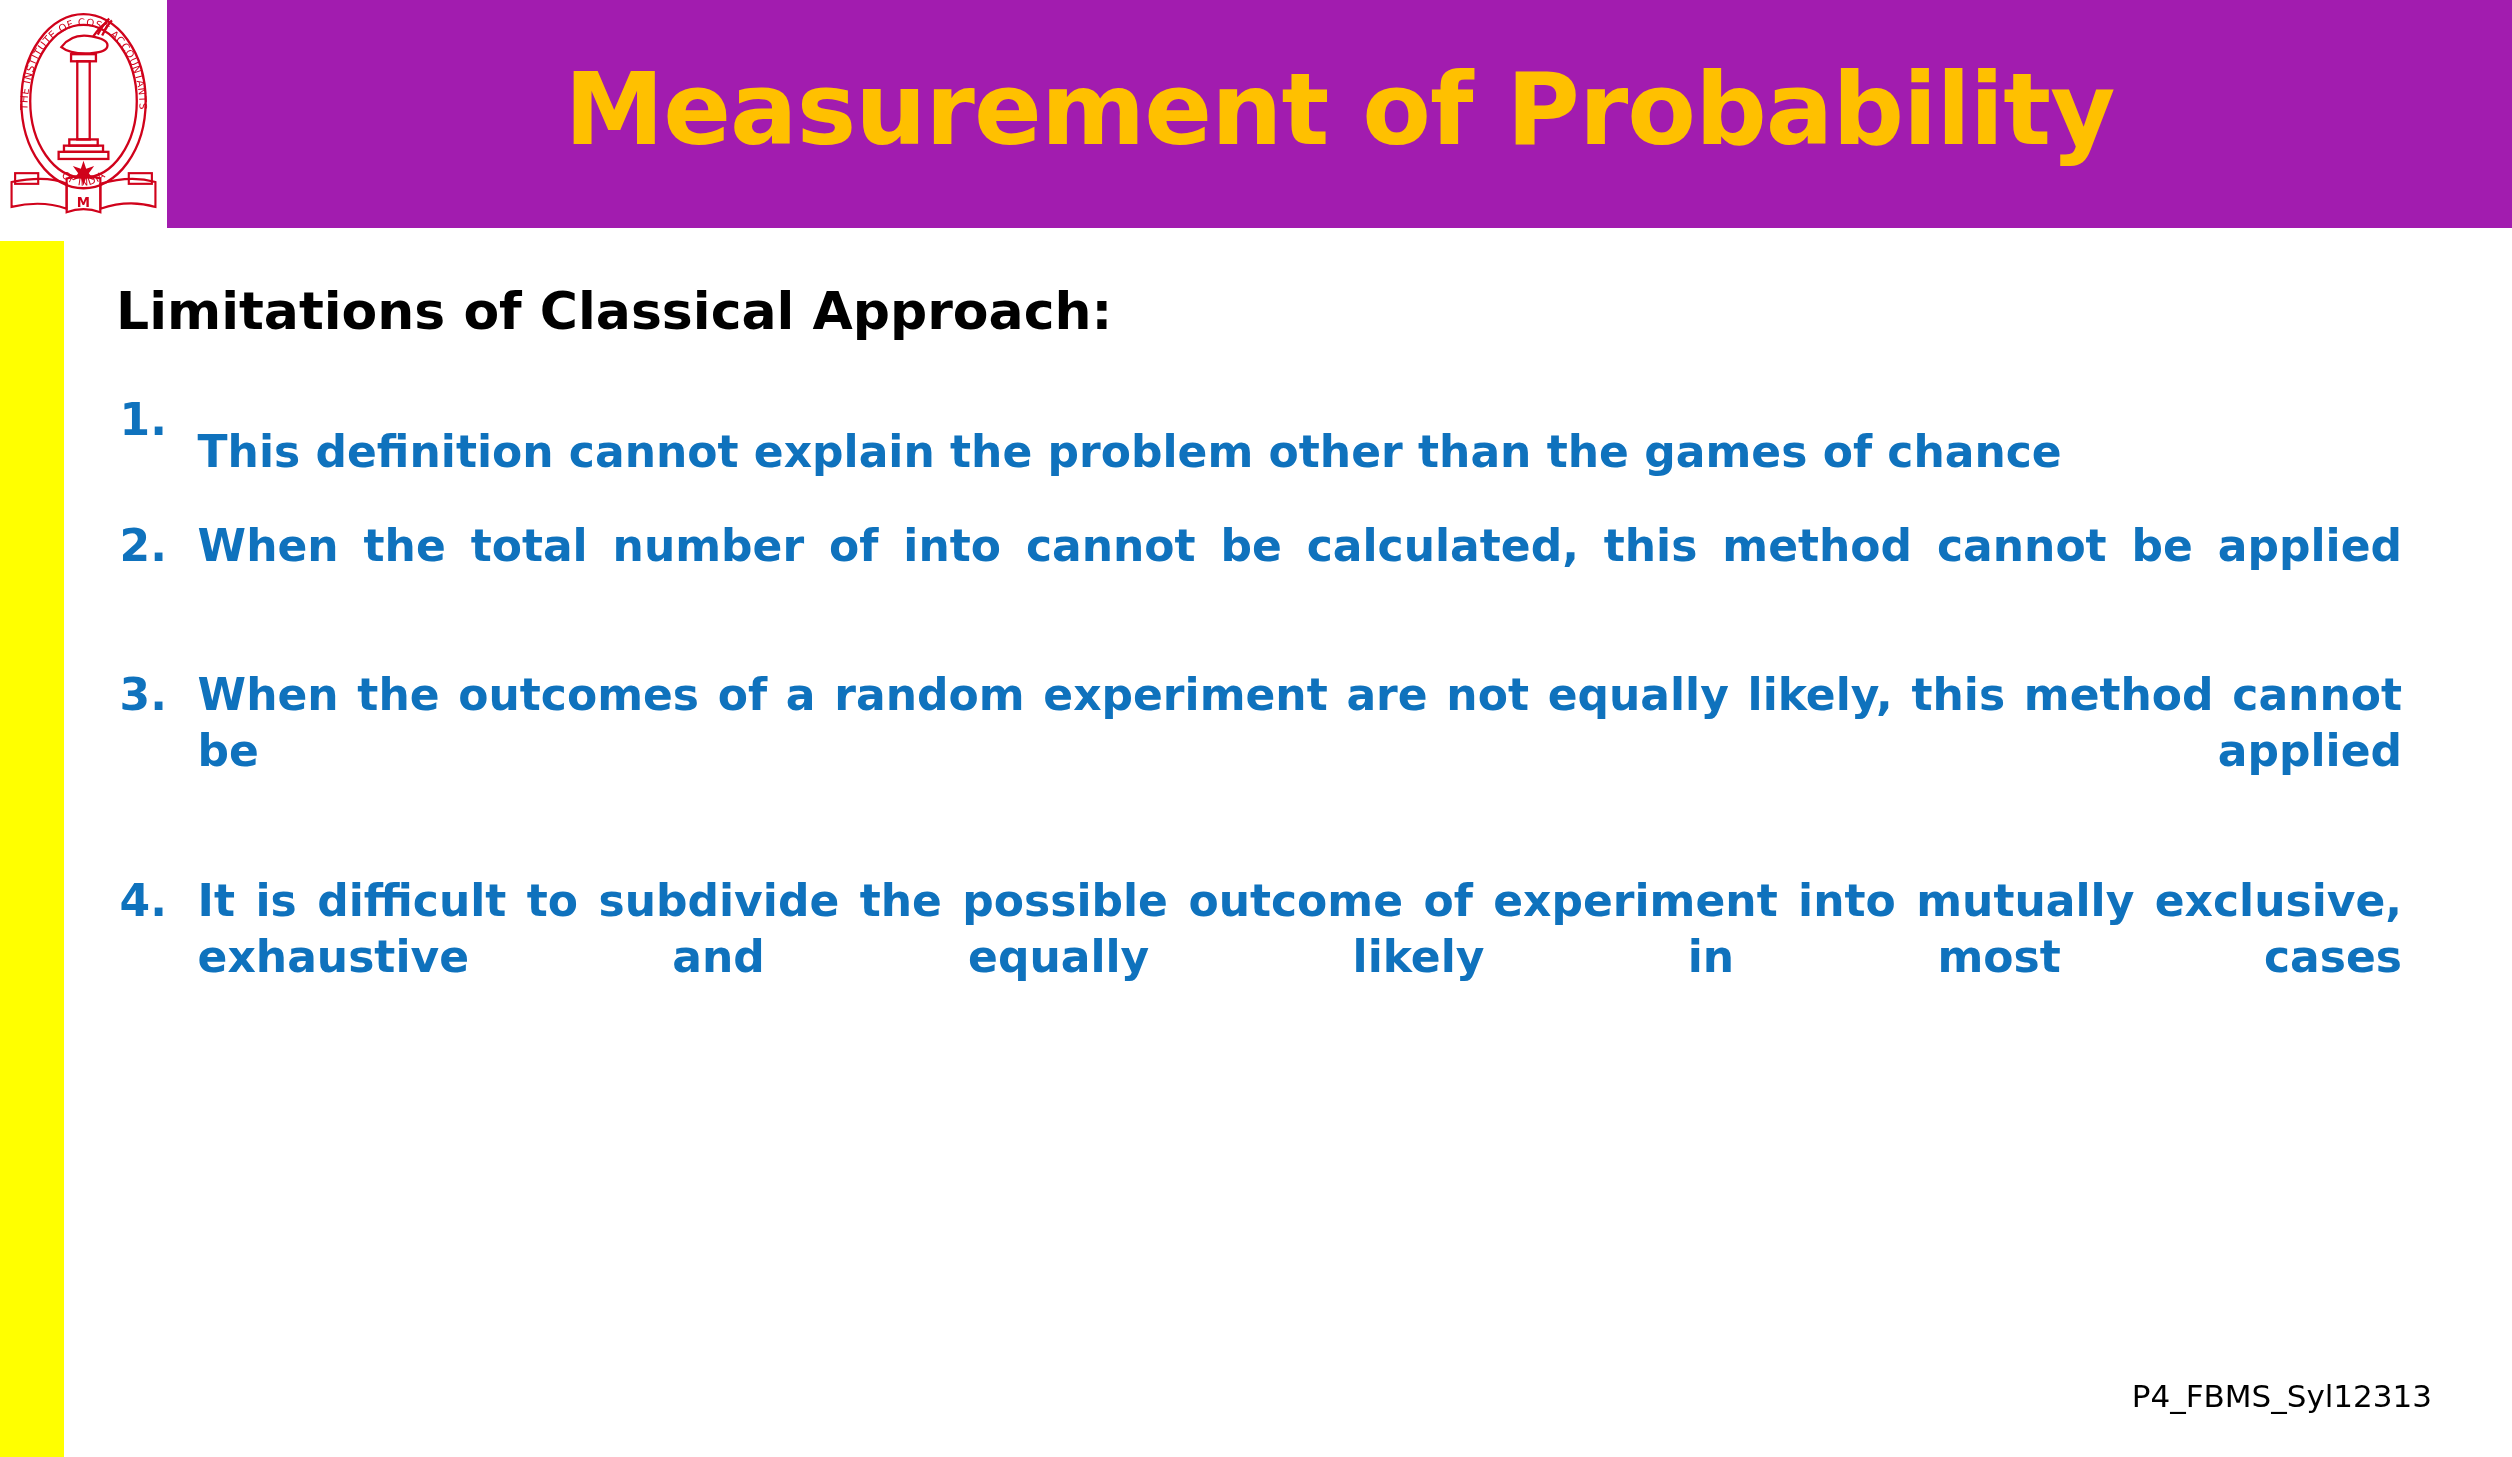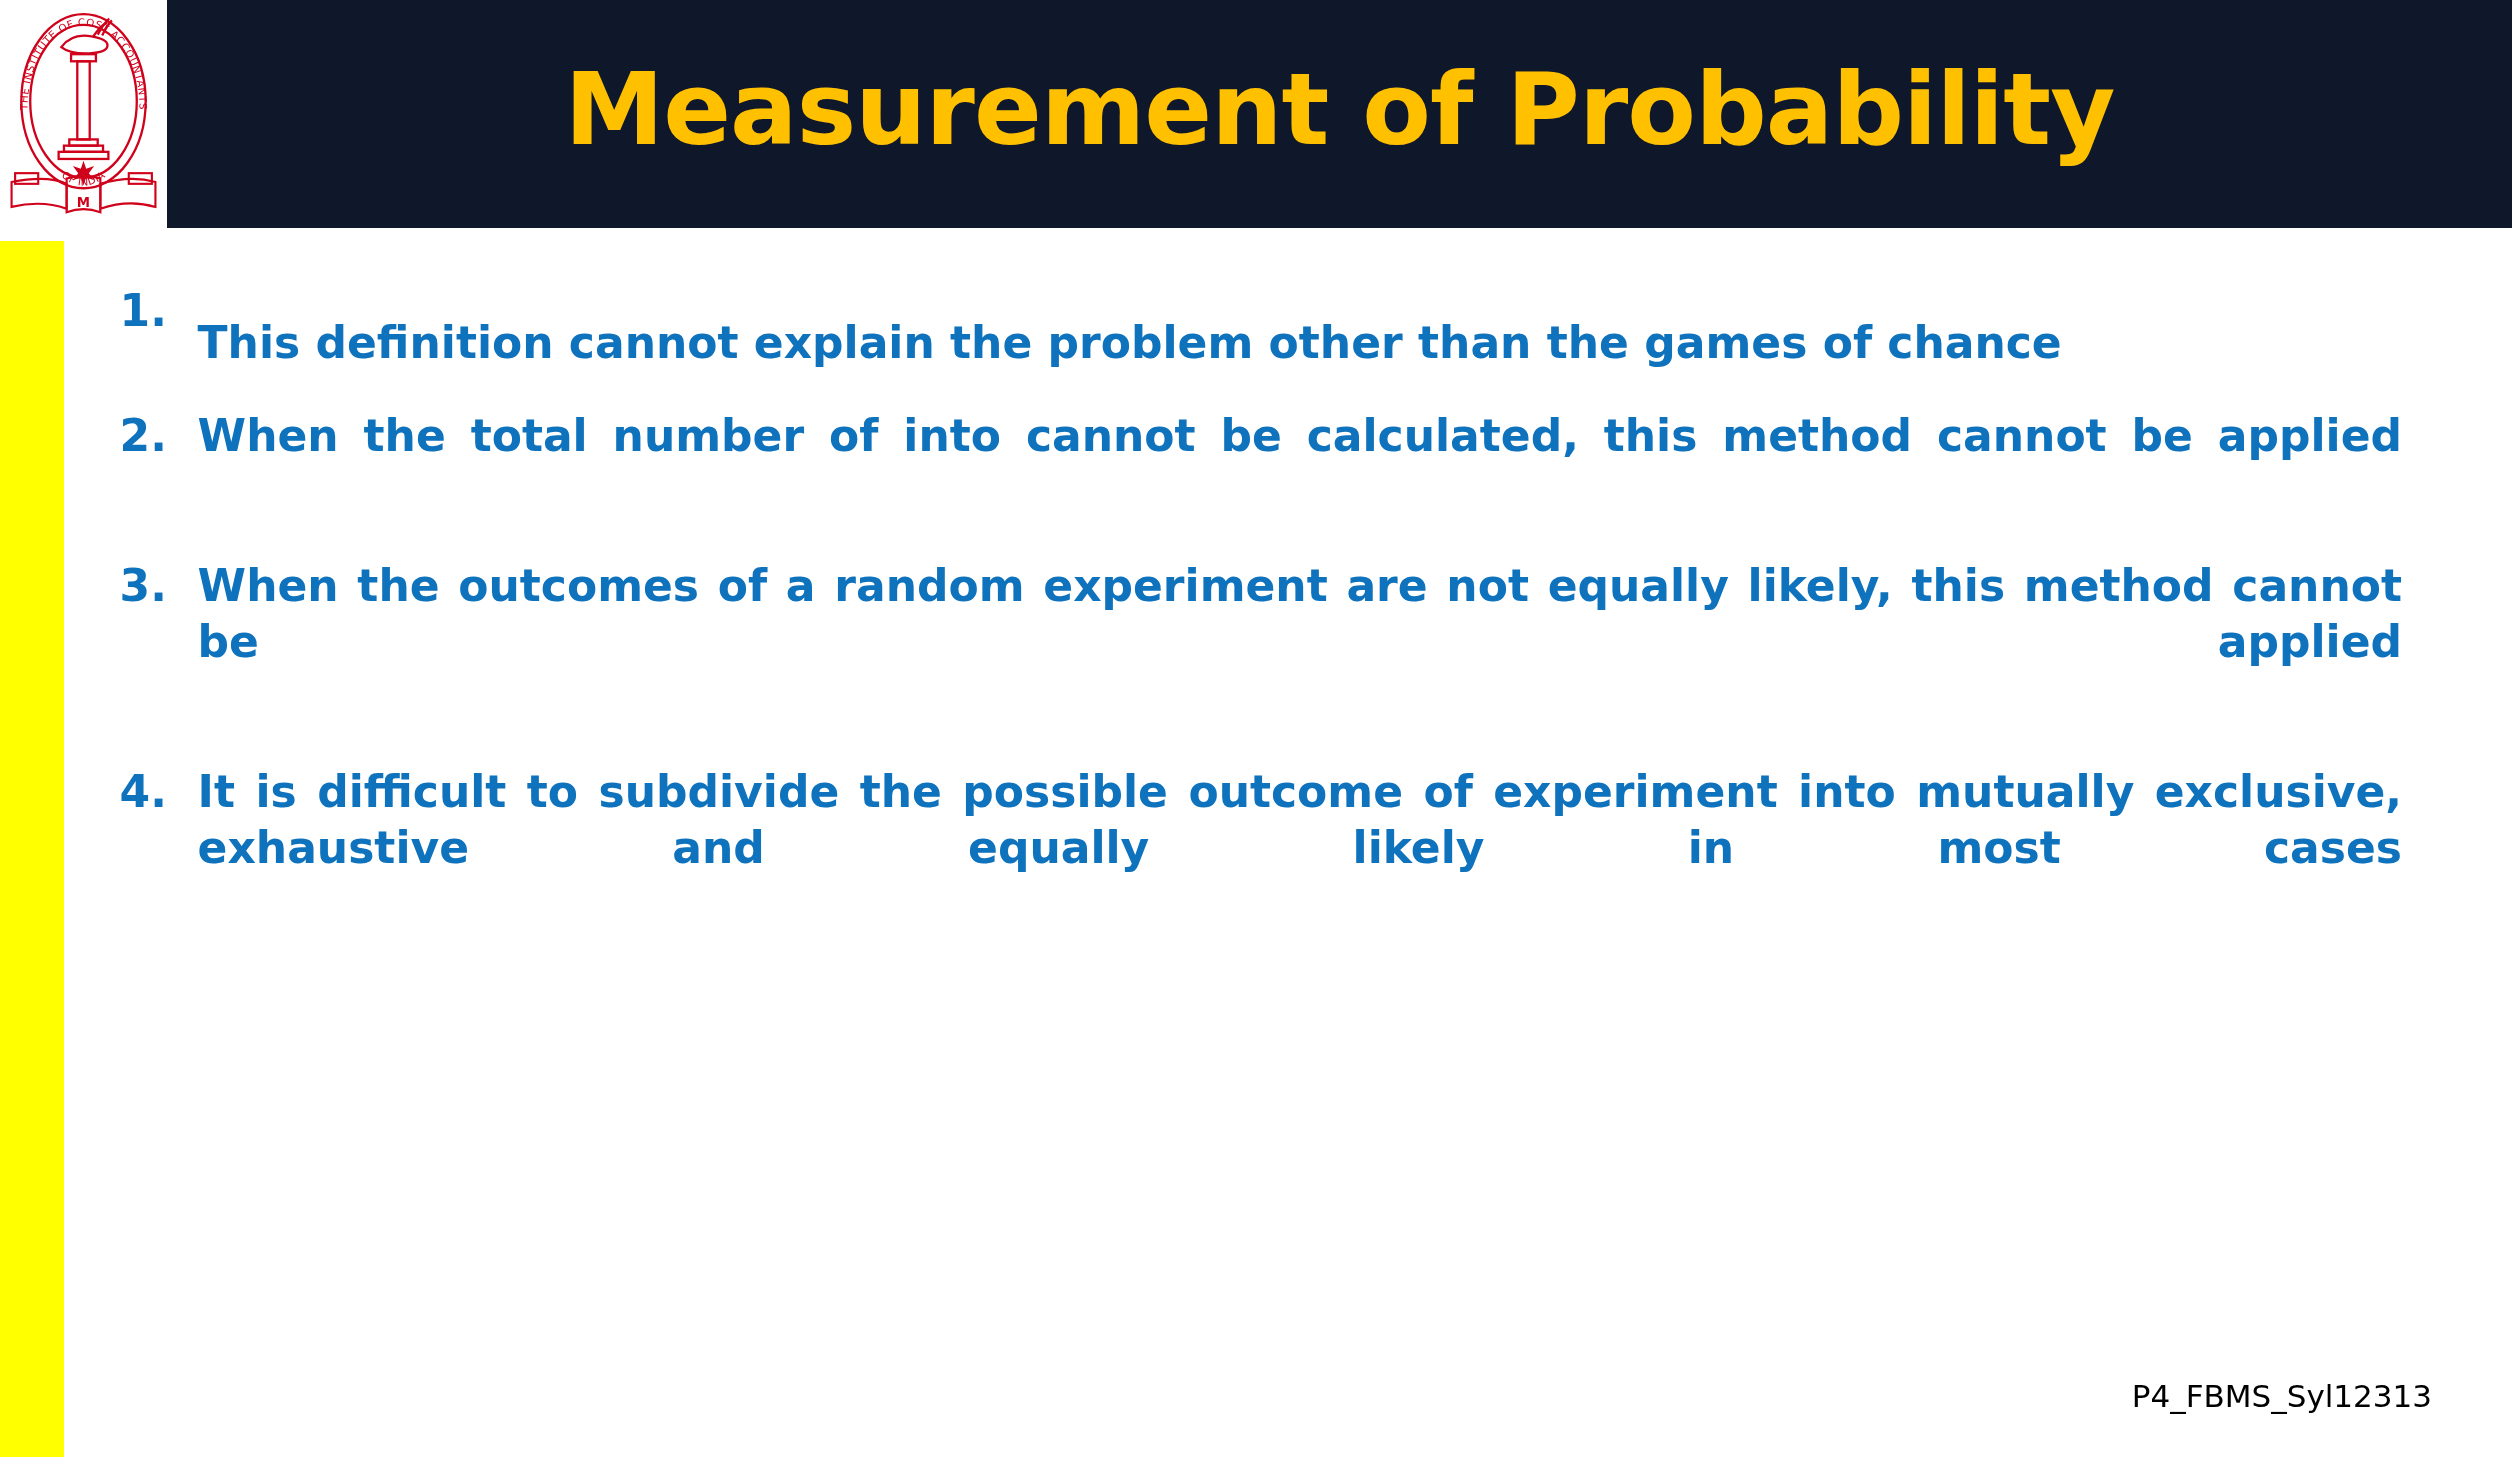--- a/index.html
+++ b/index.html
@@ -22,21 +22,21 @@
     background: #ffffff;
   }
 
   
   .header-band {
     position: absolute;
     left: 167px;
     top: 0;
     width: 2345px;
     height: 228px;
-    background: #0f172a;
+    background: #a21caf;
     display: flex;
     align-items: center;
     justify-content: center;
   }
   .slide-title {
     color: #ffc000;
     font-family: "DejaVu Sans", sans-serif;
     font-weight: bold;
     font-size: 100px;
     letter-spacing: -0.9px;
@@ -196,20 +196,21 @@
       <text font-family="DejaVu Sans, sans-serif" font-size="11.5" fill="#d0021b" letter-spacing="0.6">
         <textPath href="#ringBot" startOffset="50%" text-anchor="middle">OF INDIA</textPath>
       </text>
     </svg>
   </div>
 
   <div class="accent-bar"></div>
 
   <div class="content">
 
+    <div class="section-heading">Limitations of Classical Approach:</div>
 
     <ol class="points">
 
       <li class="point single">
         <span class="point-num">1.</span>
         <span class="point-text">This definition cannot explain the problem other than the games of chance</span>
       </li>
 
       <li class="point">
         <span class="point-num">2.</span>

